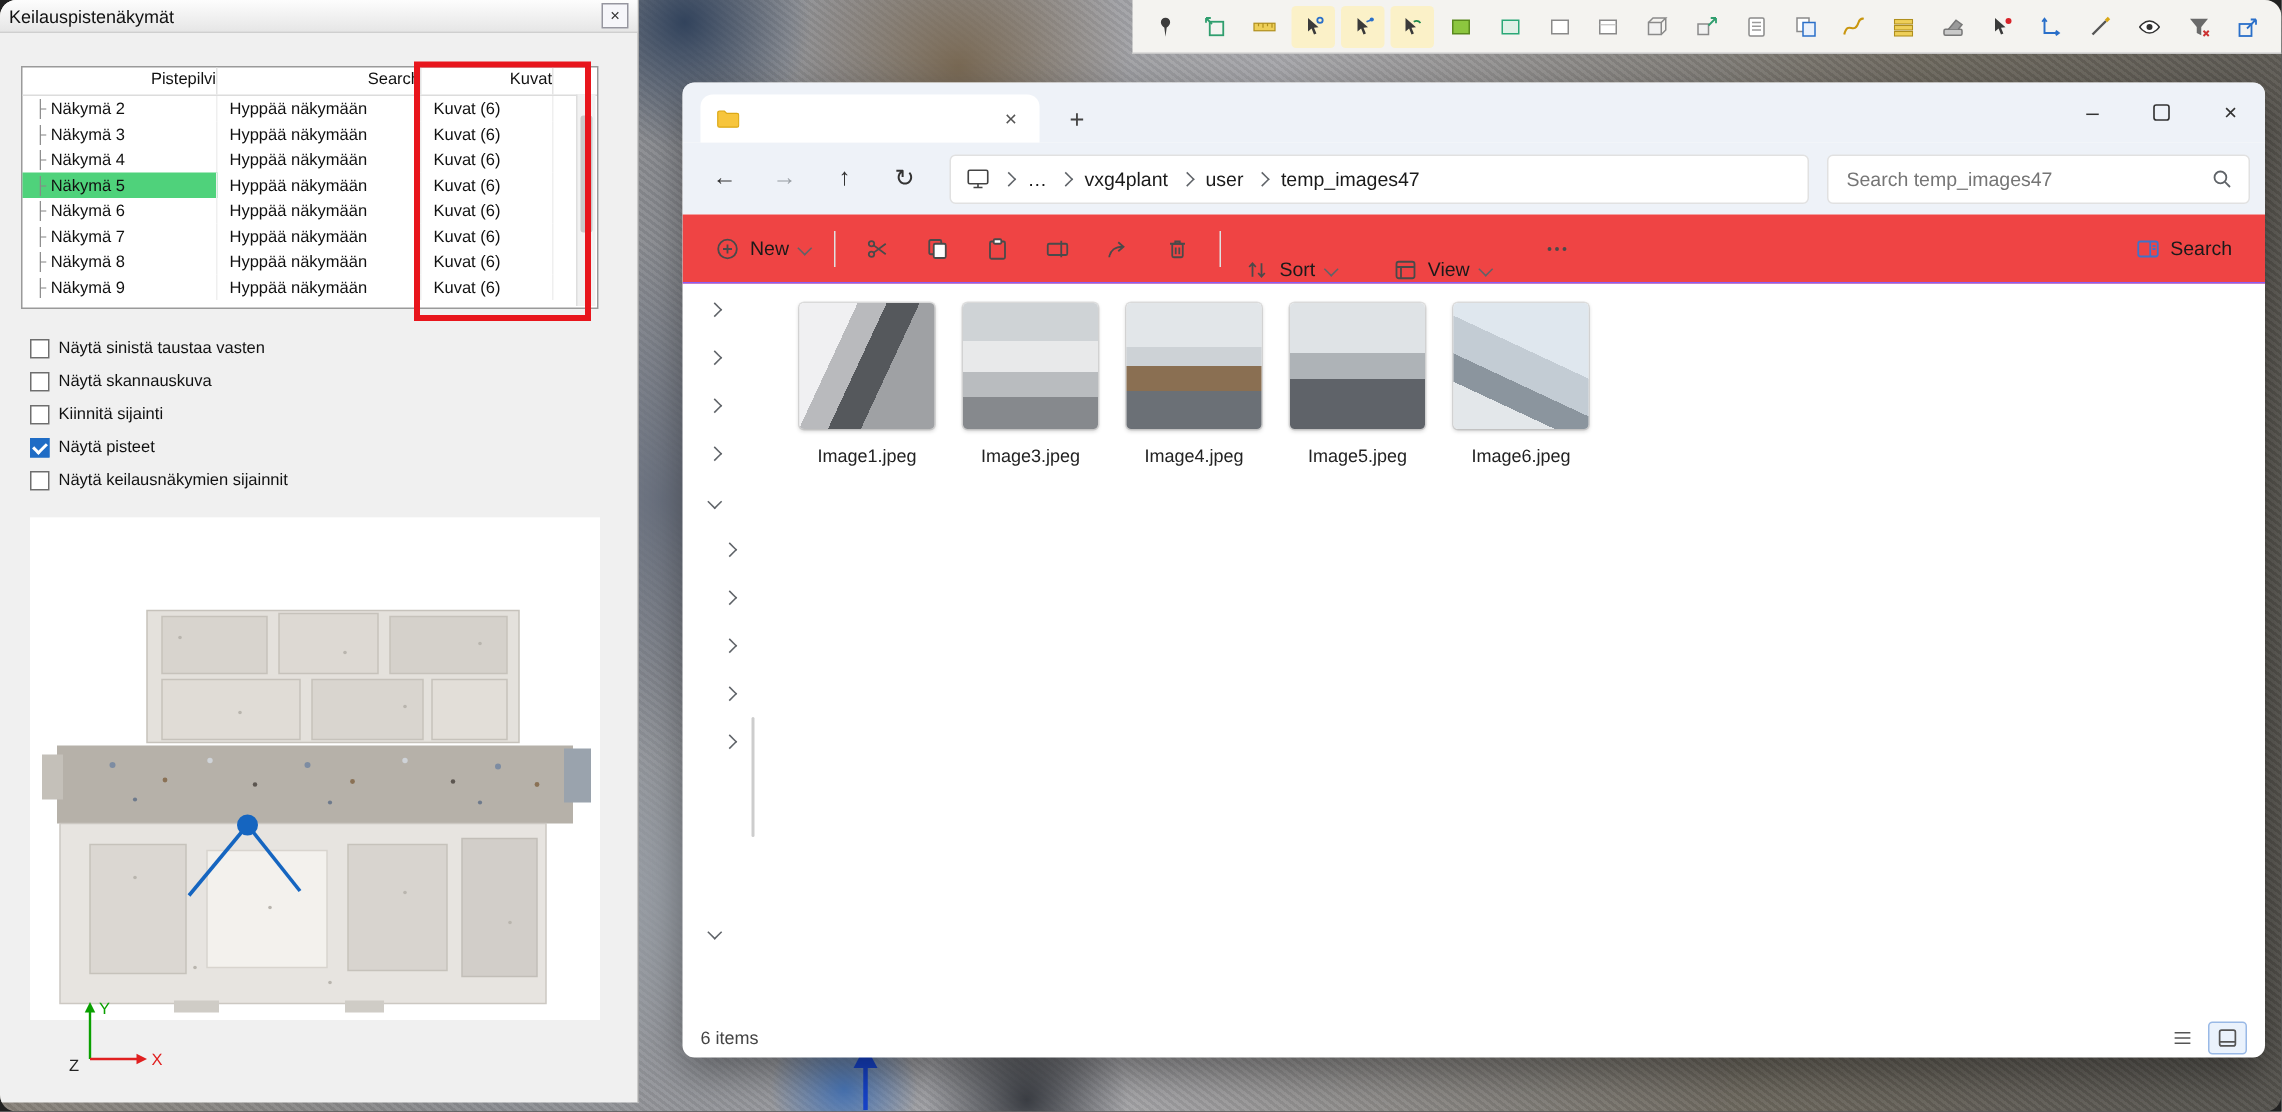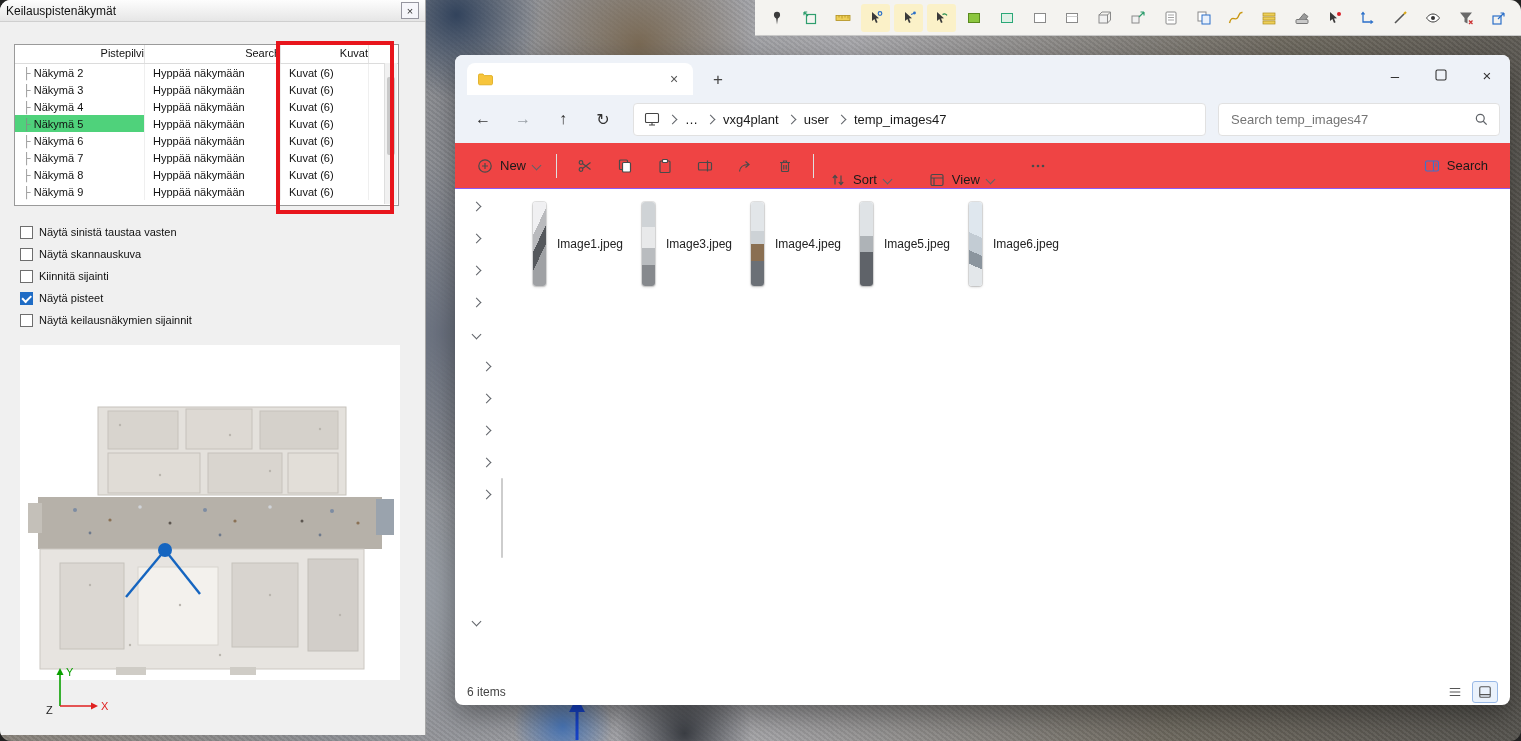--- a/index.html
+++ b/index.html
@@ -86,21 +86,21 @@
   .vdiv{width:1px;height:24px;background:#e0e0e0;margin:0 8px;}
   .cmd-ic{width:40px;height:32px;display:flex;align-items:center;justify-content:center;border-radius:4px;}
   .cmd-drop{display:flex;align-items:center;gap:7px;padding:6px 8px;border-radius:4px;margin-top:28px;}
   .details-btn{margin-left:auto;display:flex;align-items:center;gap:7px;padding:6px 8px;}
   .ebody{position:absolute;top:133px;bottom:26px;left:0;right:0;display:flex;}
   .side{width:48px;position:relative;flex:none;}
   .side-chev{position:absolute;}
   .side-scroll{position:absolute;left:46px;top:290px;width:2px;height:80px;background:#cdcdcd;border-radius:2px;}
   .content{flex:1;padding:14px 0 0 30px;}
   .files{display:flex;gap:19px;}
-  .file{width:90px;display:flex;flex-direction:row;align-items:center;gap:11px;}
+  .file{width:90px;display:flex;flex-direction:column;align-items:center;gap:11px;}
   .thumb{width:90px;height:84px;border-radius:3px;
     box-shadow:0 0 0 1px rgba(0,0,0,.10),0 1px 3px rgba(0,0,0,.20);}
   .t1{background:linear-gradient(115deg,#f0f0f2 0 30%,#b9babd 30% 45%,#55585c 45% 62%,#9fa1a4 62% 100%);}
   .t2{background:linear-gradient(90deg,#d9dadc 0 15%,#bfc0c3 15% 30%,#7c7e82 30% 45%,#e7e7e9 45% 70%,#a9abae 70% 85%,#8e9093 85% 100%);}
   .t3{background:linear-gradient(180deg,#cfd3d6 0 30%,#e8e9ea 30% 55%,#b9bcbf 55% 75%,#86898d 75% 100%);}
   .t4{background:linear-gradient(180deg,#e2e6e9 0 35%,#cdd2d6 35% 50%,#8a6f52 50% 70%,#6b7076 70% 100%);}
   .t5{background:linear-gradient(180deg,#dfe3e6 0 40%,#aeb3b7 40% 60%,#5f6369 60% 100%);}
   .t6{background:linear-gradient(205deg,#dfe7ee 0 40%,#c3ccd4 40% 60%,#8b959e 60% 75%,#e3e7ea 75% 100%);}
   .fname{font-size:12px;color:#222;}
   .statusbar{position:absolute;bottom:0;left:0;right:0;height:26px;display:flex;align-items:center;

